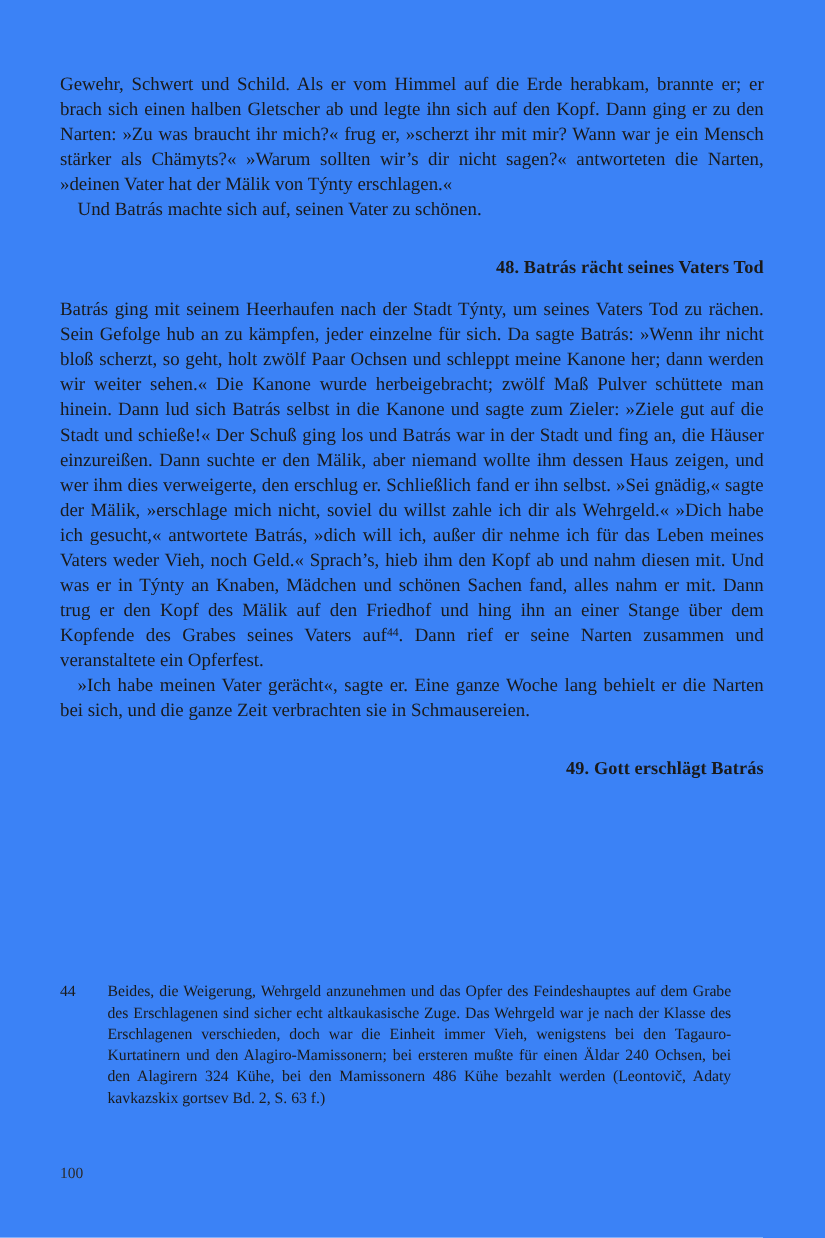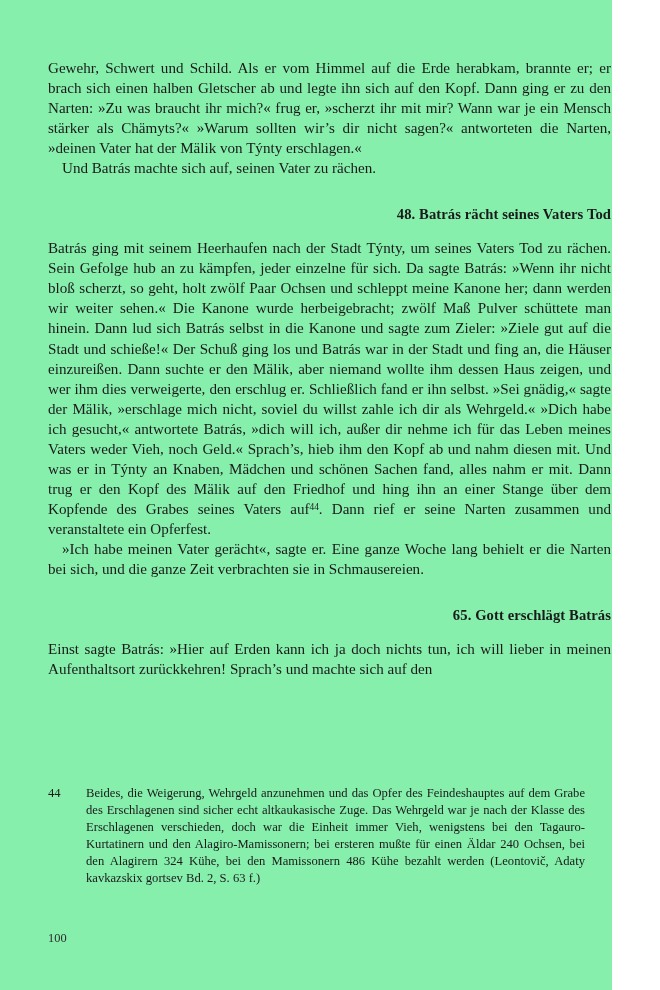--- a/index.html
+++ b/index.html
@@ -10,25 +10,25 @@
   body {
     width: 660px;
     height: 990px;
     overflow: hidden;
     font-family: "Liberation Serif", "DejaVu Serif", serif;
     color: #1a1a1a;
     -webkit-font-smoothing: antialiased;
   }
   .page {
     position: relative;
-    width: 612px;
+    width: 660px;
     height: 990px;
     box-sizing: border-box;
     padding: 0;
-    background: #86efac;
+    background: #3b82f6;
   }
   .content {
     position: absolute;
     left: 48px;
     top: 58px;
     width: 563px;
   }
   p.body-par {
     margin: 0;
     font-size: 15.1px;
@@ -96,39 +96,38 @@
 </style>
 </head>
 <body>
 
 <div class="page">
 
   <div class="content">
 
     <p class="body-par">Gewehr, Schwert und Schild. Als er vom Himmel auf die Erde herabkam, brannte er; er brach sich einen halben Gletscher ab und legte ihn sich auf den Kopf. Dann ging er zu den Narten: »Zu was braucht ihr mich?« frug er, »scherzt ihr mit mir? Wann war je ein Mensch stärker als Chämyts?« »Warum sollten wir’s dir nicht sagen?« antworteten die Narten, »deinen Vater hat der Mälik von Týnty erschlagen.«</p>
 
-    <p class="body-par indent">Und Batrás machte sich auf, seinen Vater zu rächen.</p>
+    <p class="body-par indent">Und Batrás machte sich auf, seinen Vater zu schönen.</p>
 
     <div class="gap-before-heading"></div>
 
     <h2 class="section-heading">48. Batrás rächt seines Vaters Tod</h2>
 
     <div class="gap-after-heading"></div>
 
     <p class="body-par"><span>Batrás ging mit seinem Heerhaufen nach der Stadt Týnty, um seines Vaters Tod zu rächen. Sein Gefolge hub an zu kämpfen, jeder einzelne für sich. Da sagte Batrás: »Wenn ihr nicht bloß scherzt, so geht, holt zwölf Paar Ochsen und schleppt meine Kanone her; dann werden wir weiter sehen.« Die Kanone wurde herbeigebracht; zwölf Maß Pulver schüttete man hinein. Dann lud sich Batrás selbst in die Kanone und sagte zum Zieler: »Ziele gut auf die Stadt und schieße!« Der Schuß ging los und Batrás war in der Stadt und fing an, die Häuser einzureißen. Dann suchte er den Mälik, aber niemand wollte ihm dessen Haus zeigen, und wer ihm dies verweigerte, den erschlug er. Schließlich fand er ihn selbst. »Sei gnädig,« sagte der Mälik, »erschlage mich nicht, soviel du willst zahle ich dir als Wehrgeld.« »Dich habe ich gesucht,« antwortete Batrás, »dich will ich, außer dir nehme ich für das Leben meines Vaters weder Vieh, noch Geld.« Sprach’s, hieb ihm den Kopf ab und nahm diesen mit. Und was er in Týnty an Knaben, Mädchen und schönen Sachen fand, alles nahm er mit. Dann trug er den Kopf des Mälik auf den Friedhof und hing ihn an einer Stange über dem Kopfende des Grabes seines Vaters auf</span><sup class="sup">44</sup><span>. Dann rief er seine Narten zusammen und veranstaltete ein Opferfest.</span></p>
 
     <p class="body-par indent">»Ich habe meinen Vater gerächt«, sagte er. Eine ganze Woche lang behielt er die Narten bei sich, und die ganze Zeit verbrachten sie in Schmausereien.</p>
 
     <div class="gap-before-heading"></div>
 
-    <h2 class="section-heading">65. Gott erschlägt Batrás</h2>
+    <h2 class="section-heading">49. Gott erschlägt Batrás</h2>
 
     <div class="gap-after-heading"></div>
 
-    <p class="body-par">Einst sagte Batrás: »Hier auf Erden kann ich ja doch nichts tun, ich will lieber in meinen Aufenthaltsort zurückkehren! Sprach’s und machte sich auf den</p>
 
   </div>
 
   <div class="footnotes">
     <div class="footnote">
       <span class="fn-num">44</span>
       <span class="fn-text">Beides, die Weigerung, Wehrgeld anzunehmen und das Opfer des Feindeshauptes auf dem Grabe des Erschlagenen sind sicher echt altkaukasische Zuge. Das Wehrgeld war je nach der Klasse des Erschlagenen verschieden, doch war die Einheit immer Vieh, wenigstens bei den Tagauro-Kurtatinern und den Alagiro-Mamissonern; bei ersteren mußte für einen Äldar 240 Ochsen, bei den Alagirern 324 Kühe, bei den Mamissonern 486 Kühe bezahlt werden (Leontovič, Adaty kavkazskix gortsev Bd. 2, S. 63 f.)</span>
     </div>
   </div>
 

